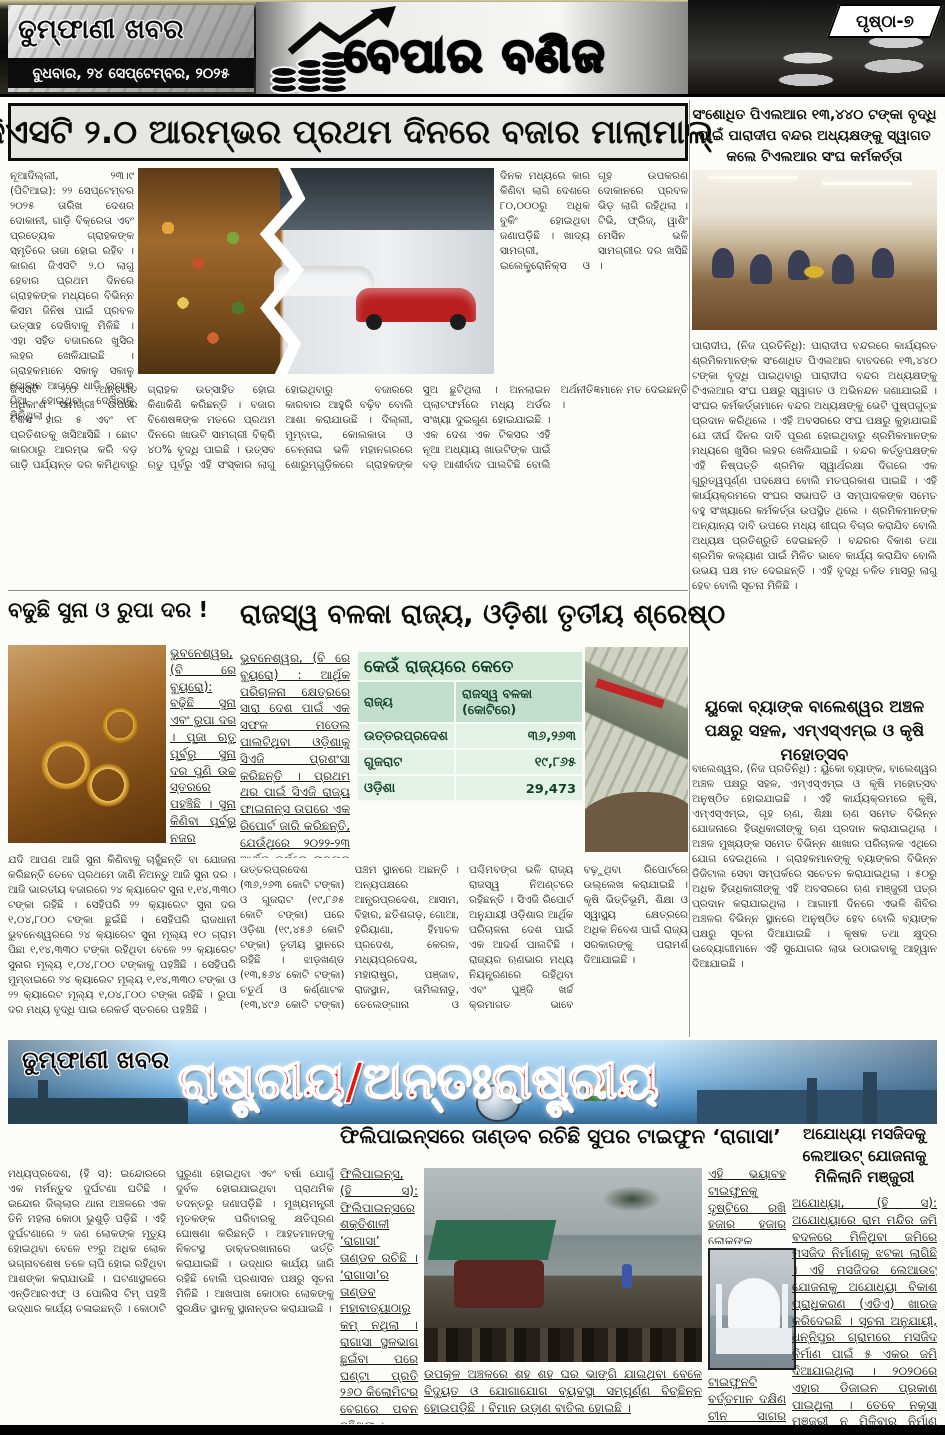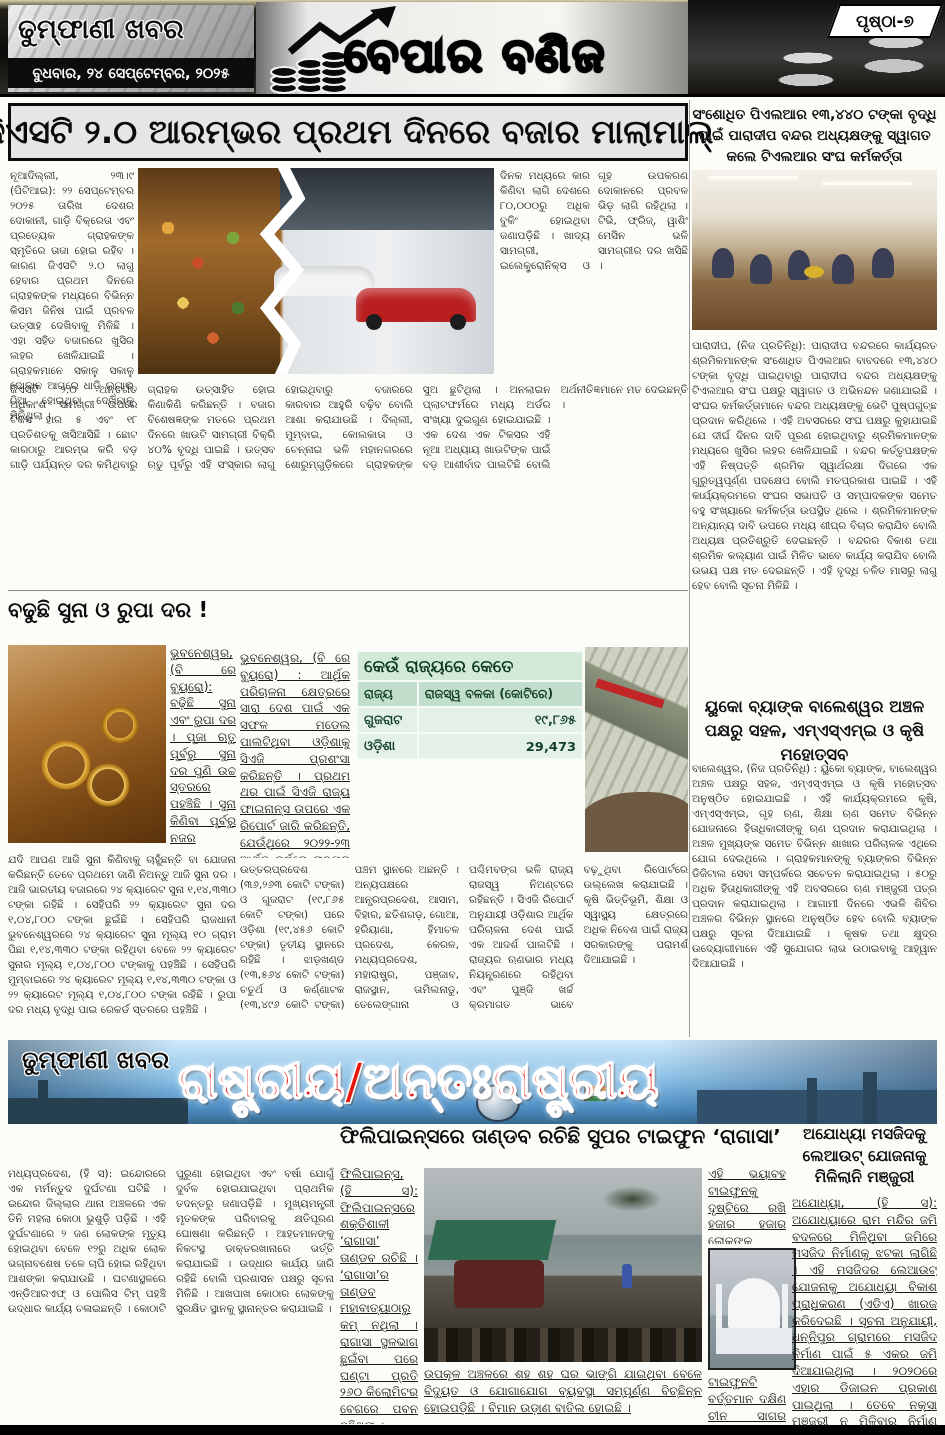--- a/index.html
+++ b/index.html
@@ -213,33 +213,38 @@
   <div class="abs rule-v" style="left:689px;top:100px;height:937px"></div>
 
   <div class="abs" style="left:8px;top:598px;width:228px;height:437px">
     <div class="h-bold" style="font-size:21px;white-space:nowrap">ବଢୁଛି ସୁନା ଓ ରୁପା ଦର !</div>
     <div class="abs txt-sm" style="left:162px;top:47px;width:66px;height:200px">ଭୁବନେଶ୍ୱର, (ବି ରେ ବ୍ୟୁରୋ): ବଢ଼ିଛି ସୁନା ଏବଂ ରୁପା ଦର । ପୂଜା ଋତୁ ପୂର୍ବରୁ ସୁନା ଦର ପୁଣି ଉଚ୍ଚ ସ୍ତରରେ ପହଞ୍ଚିଛି । ସୁନା କିଣିବା ପୂର୍ବରୁ ନଜର ପକାନ୍ତୁ କେଉଁ ସହରରେ କେତେ ରହିଛି ସୁନା ଦର ।</div>
     <div class="abs txt" style="left:0;top:254px;width:228px;height:183px">ଯଦି ଆପଣ ଆଜି ସୁନା କିଣିବାକୁ ଚାହୁଁଛନ୍ତି ବା ଯୋଜନା କରିଛନ୍ତି ତେବେ ପ୍ରଥମେ ଜାଣି ନିଅନ୍ତୁ ଆଜି ସୁନା ଦର । ଆଜି ଭାରତୀୟ ବଜାରରେ ୨୪ କ୍ୟାରେଟ ସୁନା ୧,୧୪,୩୩୦ ଟଙ୍କା ରହିଛି । ସେହିପରି ୨୨ କ୍ୟାରେଟ ସୁନା ଦର ୧,୦୪,୮୦୦ ଟଙ୍କା ଛୁଇଁଛି । ସେହିପରି ରାଜଧାନୀ ଭୁବନେଶ୍ୱରରେ ୨୪ କ୍ୟାରେଟ ସୁନା ମୂଲ୍ୟ ୧୦ ଗ୍ରାମ ପିଛା ୧,୧୪,୩୩୦ ଟଙ୍କା ରହିଥିବା ବେଳେ ୨୨ କ୍ୟାରେଟ ସୁନାର ମୂଲ୍ୟ ୧,୦୪,୮୦୦ ଟଙ୍କାକୁ ପହଞ୍ଚିଛି । ସେହିପରି ମୁମ୍ବାଇରେ ୨୪ କ୍ୟାରେଟ ମୂଲ୍ୟ ୧,୧୪,୩୩୦ ଟଙ୍କା ଓ ୨୨ କ୍ୟାରେଟ ମୂଲ୍ୟ ୧,୦୪,୮୦୦ ଟଙ୍କା ରହିଛି । ରୁପା ଦର ମଧ୍ୟ ବୃଦ୍ଧି ପାଇ ରେକର୍ଡ ସ୍ତରରେ ପହଞ୍ଚିଛି ।</div>
   </div>
   <div class="photo gold-photo"></div>
 
   <div class="abs" style="left:240px;top:598px;width:448px;height:437px">
+    <div class="h-bold" style="font-size:27px;white-space:nowrap">ରାଜସ୍ୱ ବଳକା ରାଜ୍ୟ, ଓଡ଼ିଶା ତୃତୀୟ ଶ୍ରେଷ୍ଠ</div>
     <div class="abs txt-sm" style="left:0;top:52px;width:110px;height:208px">ଭୁବନେଶ୍ୱର, (ବି ରେ ବ୍ୟୁରୋ) : ଆର୍ଥିକ ପରିଚାଳନା କ୍ଷେତ୍ରରେ ସାରା ଦେଶ ପାଇଁ ଏକ ସଫଳ ମଡେଲ ପାଲଟିଥିବା ଓଡ଼ିଶାକୁ ସିଏଜି ପ୍ରଶଂସା କରିଛନ୍ତି । ପ୍ରଥମ ଥର ପାଇଁ ସିଏଜି ରାଜ୍ୟ ଫାଇନାନ୍ସ ଉପରେ ଏକ ରିପୋର୍ଟ ଜାରି କରିଛନ୍ତି, ଯେଉଁଥିରେ ୨୦୨୨-୨୩ ଆର୍ଥିକ ବର୍ଷରେ ରାଜ୍ୟର ରାଜସ୍ୱ ବଳକା ୧୯,୪୫୬ କୋଟି ଟଙ୍କା ରହିଥିବା ଉଲ୍ଲେଖ ରହିଛି ।</div>
     <table class="rev-table abs" style="left:116px;top:52px">
       <thead>
         <tr>
             <th class="ttl" colspan="2">କେଉଁ ରାଜ୍ୟରେ କେତେ</th>
           </tr>
         <tr>
           <th class="hdr">ରାଜ୍ୟ</th>
           <th class="hdr">ରାଜସ୍ୱ ବଳକା (କୋଟିରେ)</th>
         </tr>
       </thead>
       <tbody>
           <tr>
+            <td>ଉତ୍ତରପ୍ରଦେଶ</td>
+            <td class="val">୩୬,୨୬୩</td>
+          </tr>
+          <tr>
             <td>ଗୁଜରାଟ</td>
             <td class="val">୧୯,୮୬୫</td>
           </tr>
           <tr>
             <td>ଓଡ଼ିଶା</td>
             <td class="val">29,473</td>
           </tr>
         </tbody>
     </table>
     <div class="abs txt" style="left:0;top:264px;width:448px;height:172px;columns:4;column-gap:10px">ଉତ୍ତରପ୍ରଦେଶ (୩୬,୨୬୩ କୋଟି ଟଙ୍କା) ଓ ଗୁଜରାଟ (୧୯,୮୬୫ କୋଟି ଟଙ୍କା) ପରେ ଓଡ଼ିଶା (୧୯,୪୫୬ କୋଟି ଟଙ୍କା) ତୃତୀୟ ସ୍ଥାନରେ ରହିଛି । ଝାଡ଼ଖଣ୍ଡ (୧୩,୫୬୪ କୋଟି ଟଙ୍କା) ଚତୁର୍ଥ ଓ କର୍ଣ୍ଣାଟକ (୧୩,୪୯୬ କୋଟି ଟଙ୍କା) ପଞ୍ଚମ ସ୍ଥାନରେ ଅଛନ୍ତି । ଅନ୍ୟପକ୍ଷରେ ଆନ୍ଧ୍ରପ୍ରଦେଶ, ଆସାମ, ବିହାର, ଛତିଶଗଡ଼, ଗୋଆ, ହରିୟାଣା, ହିମାଚଳ ପ୍ରଦେଶ, କେରଳ, ମଧ୍ୟପ୍ରଦେଶ, ମହାରାଷ୍ଟ୍ର, ପଞ୍ଜାବ, ରାଜସ୍ଥାନ, ତାମିଲନାଡୁ, ତେଲେଙ୍ଗାନା ଓ ପଶ୍ଚିମବଙ୍ଗ ଭଳି ରାଜ୍ୟ ରାଜସ୍ୱ ନିଅଣ୍ଟରେ ରହିଛନ୍ତି । ସିଏଜି ରିପୋର୍ଟ ଅନୁଯାୟୀ ଓଡ଼ିଶାର ଆର୍ଥିକ ପରିଚାଳନା ଦେଶ ପାଇଁ ଏକ ଆଦର୍ଶ ପାଲଟିଛି । ରାଜ୍ୟର ଋଣଭାର ମଧ୍ୟ ନିୟନ୍ତ୍ରଣରେ ରହିଥିବା ଏବଂ ପୁଞ୍ଜି ଖର୍ଚ୍ଚ କ୍ରମାଗତ ଭାବେ ବଢ଼ୁଥିବା ରିପୋର୍ଟରେ ଉଲ୍ଲେଖ କରାଯାଇଛି । କୃଷି ଭିତ୍ତିଭୂମି, ଶିକ୍ଷା ଓ ସ୍ୱାସ୍ଥ୍ୟ କ୍ଷେତ୍ରରେ ଅଧିକ ନିବେଶ ପାଇଁ ରାଜ୍ୟ ସରକାରଙ୍କୁ ପରାମର୍ଶ ଦିଆଯାଇଛି ।</div>

